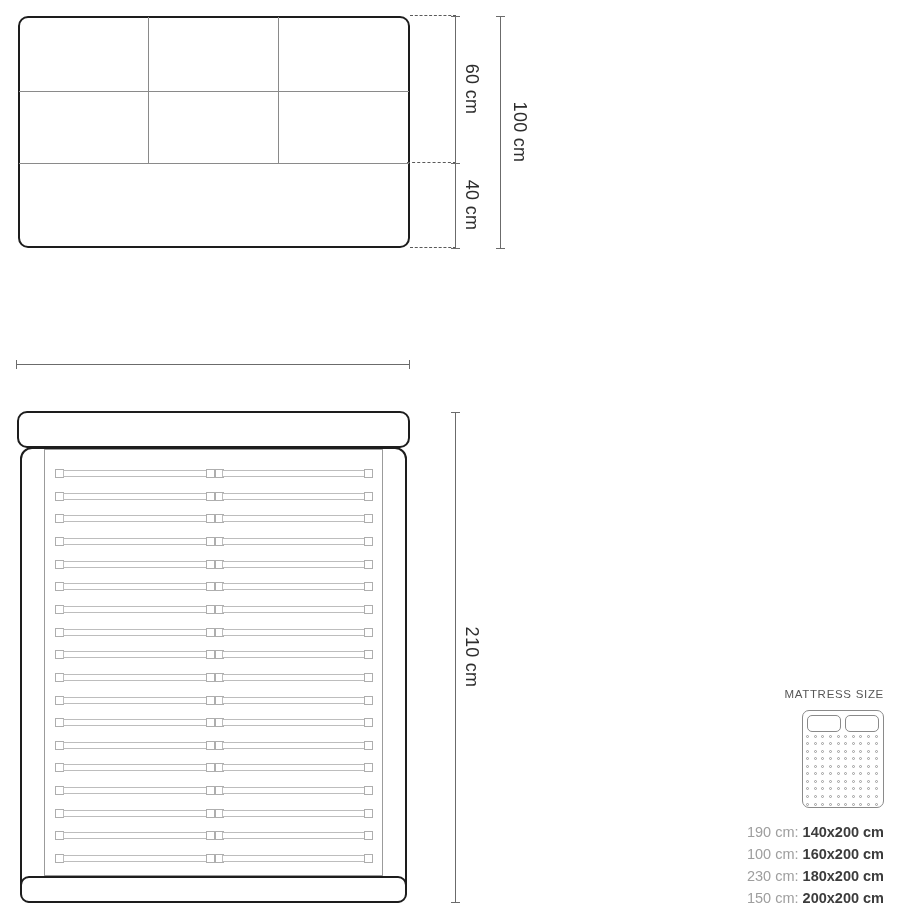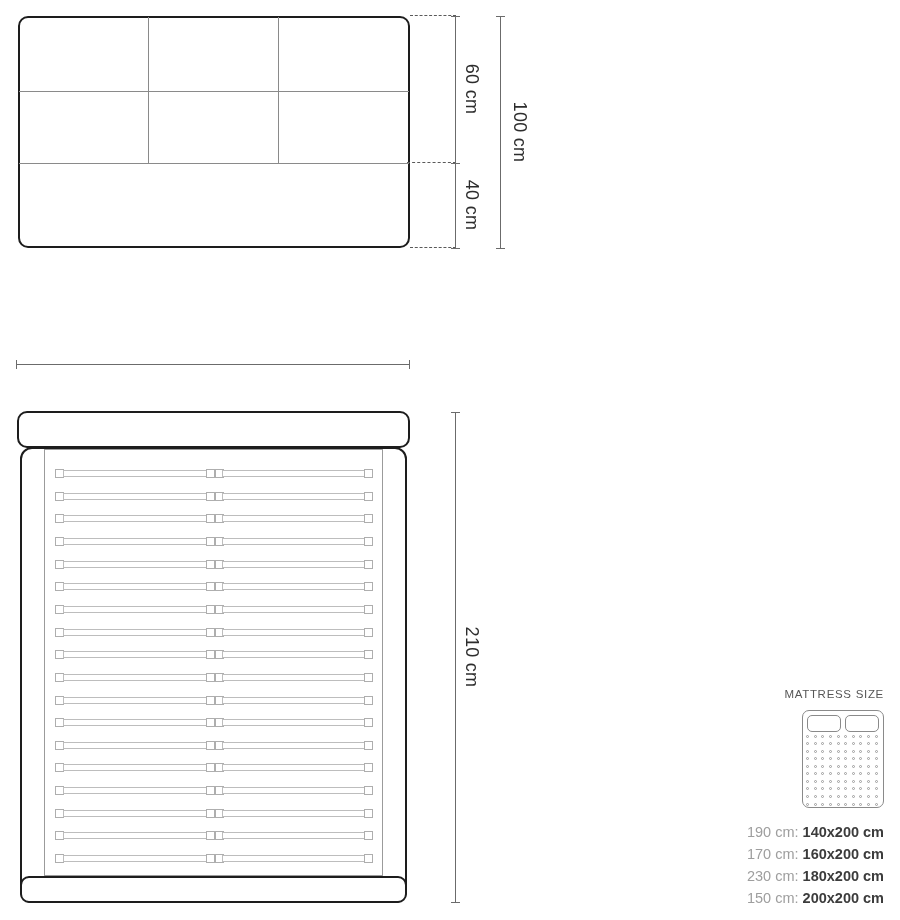--- a/index.html
+++ b/index.html
@@ -233,21 +233,21 @@
     <span class="pillow p1"></span>
     <span class="pillow p2"></span>
     <span><span class="dot" style="left: 3.2px; top: 23.5px;"></span><span class="dot" style="left: 10.8px; top: 23.5px;"></span><span class="dot" style="left: 18.4px; top: 23.5px;"></span><span class="dot" style="left: 26px; top: 23.5px;"></span><span class="dot" style="left: 33.6px; top: 23.5px;"></span><span class="dot" style="left: 41.2px; top: 23.5px;"></span><span class="dot" style="left: 48.7px; top: 23.5px;"></span><span class="dot" style="left: 56.3px; top: 23.5px;"></span><span class="dot" style="left: 63.9px; top: 23.5px;"></span><span class="dot" style="left: 71.5px; top: 23.5px;"></span><span class="dot" style="left: 3.2px; top: 31.1px;"></span><span class="dot" style="left: 10.8px; top: 31.1px;"></span><span class="dot" style="left: 18.4px; top: 31.1px;"></span><span class="dot" style="left: 26px; top: 31.1px;"></span><span class="dot" style="left: 33.6px; top: 31.1px;"></span><span class="dot" style="left: 41.2px; top: 31.1px;"></span><span class="dot" style="left: 48.7px; top: 31.1px;"></span><span class="dot" style="left: 56.3px; top: 31.1px;"></span><span class="dot" style="left: 63.9px; top: 31.1px;"></span><span class="dot" style="left: 71.5px; top: 31.1px;"></span><span class="dot" style="left: 3.2px; top: 38.6px;"></span><span class="dot" style="left: 10.8px; top: 38.6px;"></span><span class="dot" style="left: 18.4px; top: 38.6px;"></span><span class="dot" style="left: 26px; top: 38.6px;"></span><span class="dot" style="left: 33.6px; top: 38.6px;"></span><span class="dot" style="left: 41.2px; top: 38.6px;"></span><span class="dot" style="left: 48.7px; top: 38.6px;"></span><span class="dot" style="left: 56.3px; top: 38.6px;"></span><span class="dot" style="left: 63.9px; top: 38.6px;"></span><span class="dot" style="left: 71.5px; top: 38.6px;"></span><span class="dot" style="left: 3.2px; top: 46.2px;"></span><span class="dot" style="left: 10.8px; top: 46.2px;"></span><span class="dot" style="left: 18.4px; top: 46.2px;"></span><span class="dot" style="left: 26px; top: 46.2px;"></span><span class="dot" style="left: 33.6px; top: 46.2px;"></span><span class="dot" style="left: 41.2px; top: 46.2px;"></span><span class="dot" style="left: 48.7px; top: 46.2px;"></span><span class="dot" style="left: 56.3px; top: 46.2px;"></span><span class="dot" style="left: 63.9px; top: 46.2px;"></span><span class="dot" style="left: 71.5px; top: 46.2px;"></span><span class="dot" style="left: 3.2px; top: 53.7px;"></span><span class="dot" style="left: 10.8px; top: 53.7px;"></span><span class="dot" style="left: 18.4px; top: 53.7px;"></span><span class="dot" style="left: 26px; top: 53.7px;"></span><span class="dot" style="left: 33.6px; top: 53.7px;"></span><span class="dot" style="left: 41.2px; top: 53.7px;"></span><span class="dot" style="left: 48.7px; top: 53.7px;"></span><span class="dot" style="left: 56.3px; top: 53.7px;"></span><span class="dot" style="left: 63.9px; top: 53.7px;"></span><span class="dot" style="left: 71.5px; top: 53.7px;"></span><span class="dot" style="left: 3.2px; top: 61.3px;"></span><span class="dot" style="left: 10.8px; top: 61.3px;"></span><span class="dot" style="left: 18.4px; top: 61.3px;"></span><span class="dot" style="left: 26px; top: 61.3px;"></span><span class="dot" style="left: 33.6px; top: 61.3px;"></span><span class="dot" style="left: 41.2px; top: 61.3px;"></span><span class="dot" style="left: 48.7px; top: 61.3px;"></span><span class="dot" style="left: 56.3px; top: 61.3px;"></span><span class="dot" style="left: 63.9px; top: 61.3px;"></span><span class="dot" style="left: 71.5px; top: 61.3px;"></span><span class="dot" style="left: 3.2px; top: 68.9px;"></span><span class="dot" style="left: 10.8px; top: 68.9px;"></span><span class="dot" style="left: 18.4px; top: 68.9px;"></span><span class="dot" style="left: 26px; top: 68.9px;"></span><span class="dot" style="left: 33.6px; top: 68.9px;"></span><span class="dot" style="left: 41.2px; top: 68.9px;"></span><span class="dot" style="left: 48.7px; top: 68.9px;"></span><span class="dot" style="left: 56.3px; top: 68.9px;"></span><span class="dot" style="left: 63.9px; top: 68.9px;"></span><span class="dot" style="left: 71.5px; top: 68.9px;"></span><span class="dot" style="left: 3.2px; top: 76.4px;"></span><span class="dot" style="left: 10.8px; top: 76.4px;"></span><span class="dot" style="left: 18.4px; top: 76.4px;"></span><span class="dot" style="left: 26px; top: 76.4px;"></span><span class="dot" style="left: 33.6px; top: 76.4px;"></span><span class="dot" style="left: 41.2px; top: 76.4px;"></span><span class="dot" style="left: 48.7px; top: 76.4px;"></span><span class="dot" style="left: 56.3px; top: 76.4px;"></span><span class="dot" style="left: 63.9px; top: 76.4px;"></span><span class="dot" style="left: 71.5px; top: 76.4px;"></span><span class="dot" style="left: 3.2px; top: 84px;"></span><span class="dot" style="left: 10.8px; top: 84px;"></span><span class="dot" style="left: 18.4px; top: 84px;"></span><span class="dot" style="left: 26px; top: 84px;"></span><span class="dot" style="left: 33.6px; top: 84px;"></span><span class="dot" style="left: 41.2px; top: 84px;"></span><span class="dot" style="left: 48.7px; top: 84px;"></span><span class="dot" style="left: 56.3px; top: 84px;"></span><span class="dot" style="left: 63.9px; top: 84px;"></span><span class="dot" style="left: 71.5px; top: 84px;"></span><span class="dot" style="left: 3.2px; top: 91.5px;"></span><span class="dot" style="left: 10.8px; top: 91.5px;"></span><span class="dot" style="left: 18.4px; top: 91.5px;"></span><span class="dot" style="left: 26px; top: 91.5px;"></span><span class="dot" style="left: 33.6px; top: 91.5px;"></span><span class="dot" style="left: 41.2px; top: 91.5px;"></span><span class="dot" style="left: 48.7px; top: 91.5px;"></span><span class="dot" style="left: 56.3px; top: 91.5px;"></span><span class="dot" style="left: 63.9px; top: 91.5px;"></span><span class="dot" style="left: 71.5px; top: 91.5px;"></span></span>
   </div>
 
   <div class="abs size-rows">
     <div class="size-row">
       <span class="gray">190 cm:</span><span class="bold">140x200 cm</span>
     </div>
     <div class="size-row">
-      <span class="gray">170 cm:</span><span class="bold">160x200 cm</span>
+      <span class="gray">100 cm:</span><span class="bold">160x200 cm</span>
     </div>
     <div class="size-row">
       <span class="gray">230 cm:</span><span class="bold">180x200 cm</span>
     </div>
     <div class="size-row">
       <span class="gray">150 cm:</span><span class="bold">200x200 cm</span>
     </div>
   </div>
 
 </div>

